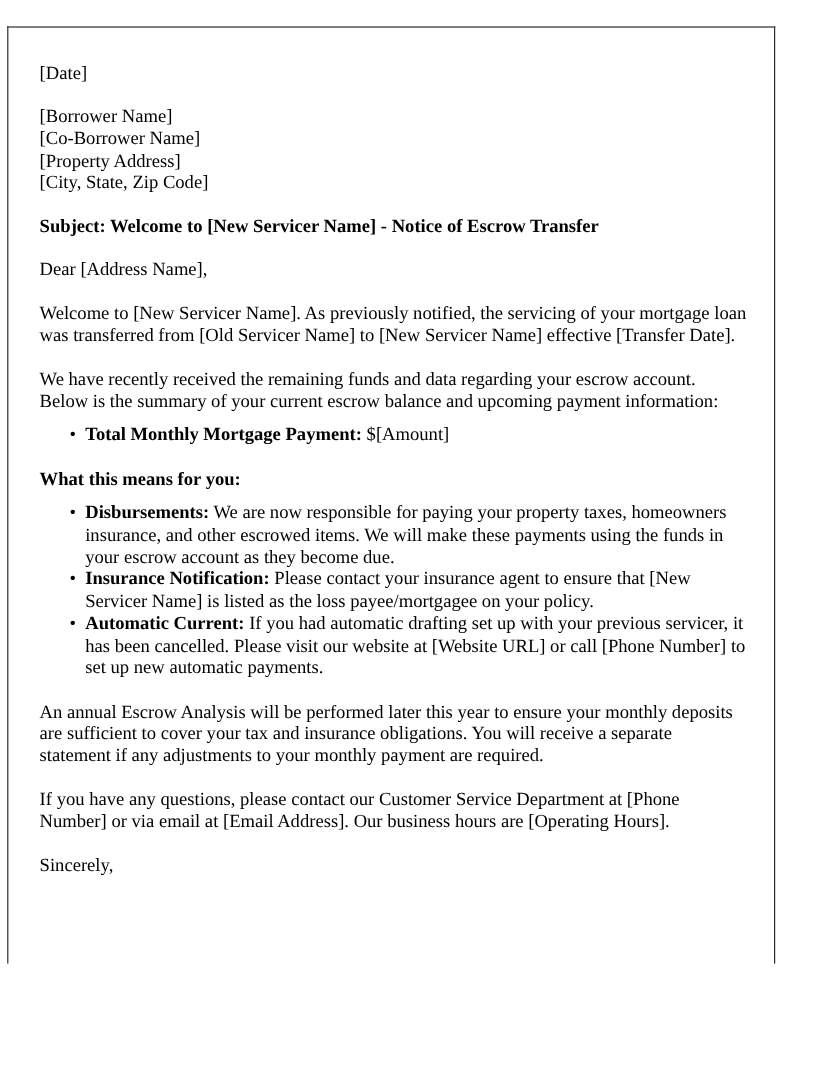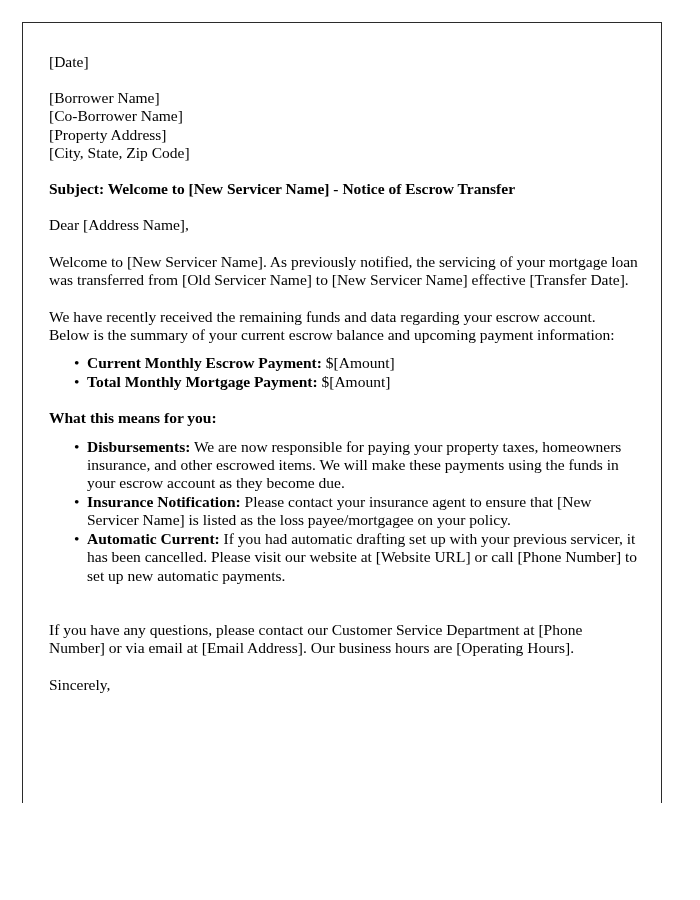--- a/index.html
+++ b/index.html
@@ -10,21 +10,21 @@
   body {
     width: 700px;
     height: 900px;
     font-family: "Liberation Serif", "DejaVu Serif", serif;
     color: #000000;
     overflow: hidden;
   }
 
   .page-sheet {
     position: absolute;
-    left: 22px;
+    left: 6px;
     top: 22px;
     width: 640px;
     height: 781px;
     border-left: 1px solid #2b2b2b;
     border-right: 1px solid #2b2b2b;
     border-top: 1px solid #2b2b2b;
     border-bottom: none;
     box-sizing: border-box;
     background: #ffffff;
   }
@@ -112,23 +112,20 @@
     <div class="doc-para">Welcome to [New Servicer Name]. As previously notified, the servicing of your mortgage loan was transferred from [Old Servicer Name] to [New Servicer Name] effective [Transfer Date].</div>
 
     <div class="block-gap"></div>
 
     <div class="doc-para">We have recently received the remaining funds and data regarding your escrow account. Below is the summary of your current escrow balance and upcoming payment information:</div>
 
     <div class="block-gap-sm"></div>
 
     <ul class="bullet-list">
       <li class="bullet-item">
-        <span class="bullet-term">Current Monthly Escrow Payment:</span><span> $[Amount]</span>
-      </li>
-      <li class="bullet-item">
         <span class="bullet-term">Total Monthly Mortgage Payment:</span><span> $[Amount]</span>
       </li>
     </ul>
 
     <div class="block-gap"></div>
 
     <div class="doc-heading">What this means for you:</div>
 
     <div class="block-gap-sm"></div>
 
@@ -139,20 +136,21 @@
       <li class="bullet-item">
         <span class="bullet-term">Insurance Notification:</span><span> Please contact your insurance agent to ensure that [New Servicer Name] is listed as the loss payee/mortgagee on your policy.</span>
       </li>
       <li class="bullet-item">
         <span class="bullet-term">Automatic Current:</span><span> If you had automatic drafting set up with your previous servicer, it has been cancelled. Please visit our website at [Website URL] or call [Phone Number] to set up new automatic payments.</span>
       </li>
     </ul>
 
     <div class="block-gap"></div>
 
+    <div class="doc-para">An annual Escrow Analysis will be performed later this year to ensure your monthly deposits are sufficient to cover your tax and insurance obligations. You will receive a separate statement if any adjustments to your monthly payment are required.</div>
 
     <div class="block-gap"></div>
 
     <div class="doc-para">If you have any questions, please contact our Customer Service Department at [Phone Number] or via email at [Email Address]. Our business hours are [Operating Hours].</div>
 
     <div class="block-gap"></div>
 
     <div class="doc-para">Sincerely,</div>
 
   </div>

